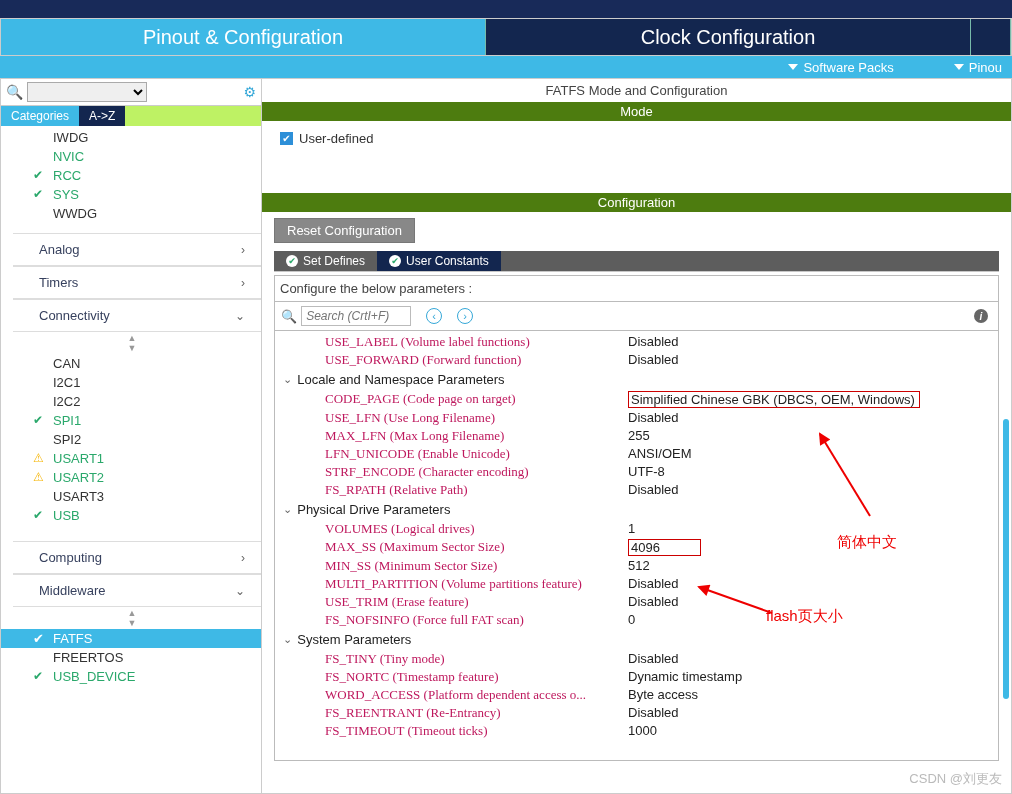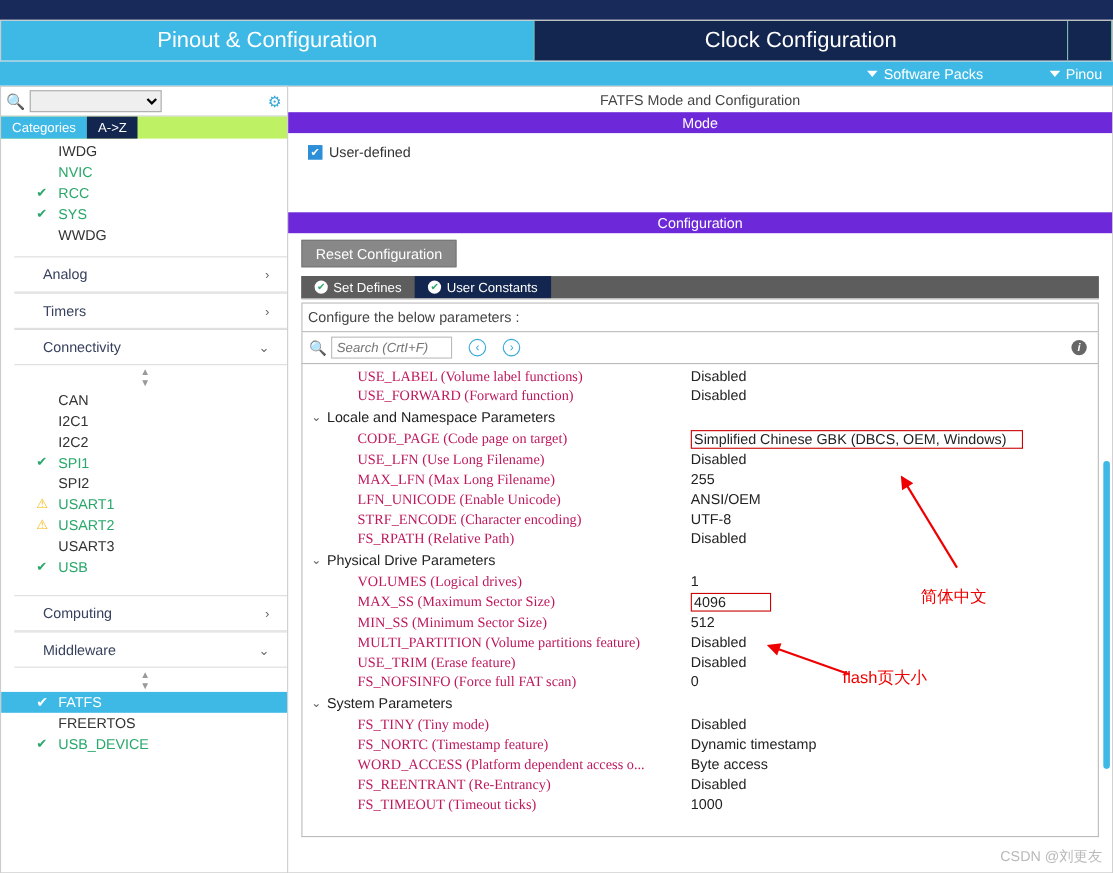--- a/index.html
+++ b/index.html
@@ -29,21 +29,21 @@
 .tree-item .check { position: absolute; left: 32px; color: #2aa86b; font-size: 12px; }
 .tree-item .warn { position: absolute; left: 32px; color: #f5b400; font-size: 12px; }
 .tree-item .ocheck { position: absolute; left: 32px; color: #fff; font-size: 13px; }
 .tree-item.selected { background: #3eb9e6; color: #fff; }
 .tree-cat { display: flex; align-items: center; justify-content: space-between; padding: 8px 16px 8px 26px; border-top: 1px solid #ddd; border-bottom: 1px solid #ddd; font-size: 13px; color: #385; cursor: pointer; margin-left: 12px; }
 .tree-cat .chev { color: #666; font-size: 12px; }
 .tree-cat.first { margin-top:10px; }
 .sort-handle { text-align: center; padding: 1px 0; color: #999; font-size: 9px; letter-spacing:-2px; }
 .main { flex: 1; border: 1px solid #ccc; border-left: none; display: flex; flex-direction: column; position:relative; }
 .main-title { text-align: center; padding: 4px; font-size: 13px; color: #444; }
-.section-header { background: #6d28d9; color: #fff; text-align: center; padding: 2px; font-size: 13px; }
+.section-header { background: #4d7c0f; color: #fff; text-align: center; padding: 2px; font-size: 13px; }
 .mode-body { padding: 10px 18px; height: 72px; }
 .mode-check { display: flex; align-items: center; font-size: 13px; color: #333; }
 .mode-check .box { width: 13px; height: 13px; background: #2d8fd8; border: 1px solid #2d8fd8; color: #fff; display: inline-flex; align-items: center; justify-content: center; margin-right: 6px; font-size: 10px; }
 .config-body { padding: 6px 12px 0 12px; }
 .reset-btn { background: #888; color: #fff; border: 1px solid #777; padding: 4px 12px; font-size: 13px; cursor: pointer; }
 .param-tabs { display: flex; margin-top: 8px; border-bottom: 1px solid #c7c7c7; background:#5d5d5d; }
 .param-tab { padding: 3px 12px; font-size: 12px; color: #fff; display: flex; align-items: center; background:#5d5d5d; }
 .param-tab.active { background: #13264f; }
 .param-tab .tick { color:#2aa86b; margin-right:5px; background:#fff; border-radius:50%; width:12px; height:12px; display:inline-flex; align-items:center; justify-content:center; font-size:9px;}
 .help-text { padding: 5px 5px; font-size: 13px; color: #444; border: 1px solid #bbb; margin: 3px 0 0 0;}
@@ -183,21 +183,21 @@
         <div class="param-row">
             <div class="label">USE_FORWARD (Forward function)</div>
             <div class="value">Disabled</div>
           </div>
         <div class="param-group">
             <span class="exp">⌄</span>
             <span class="gname">Locale and Namespace Parameters</span>
           </div>
         <div class="param-row">
             <div class="label">CODE_PAGE (Code page on target)</div>
-            <div class="value"><span class="red-box" style="padding-right:14px">Simplified Chinese GBK (DBCS, OEM, Windows)</span></div>
+            <div class="value"><span class="red-box" style="padding-right:4px">Simplified Chinese GBK (DBCS, OEM, Windows)</span></div>
           </div>
         <div class="param-row">
             <div class="label">USE_LFN (Use Long Filename)</div>
             <div class="value">Disabled</div>
           </div>
         <div class="param-row">
             <div class="label">MAX_LFN (Max Long Filename)</div>
             <div class="value">255</div>
           </div>
         <div class="param-row">

